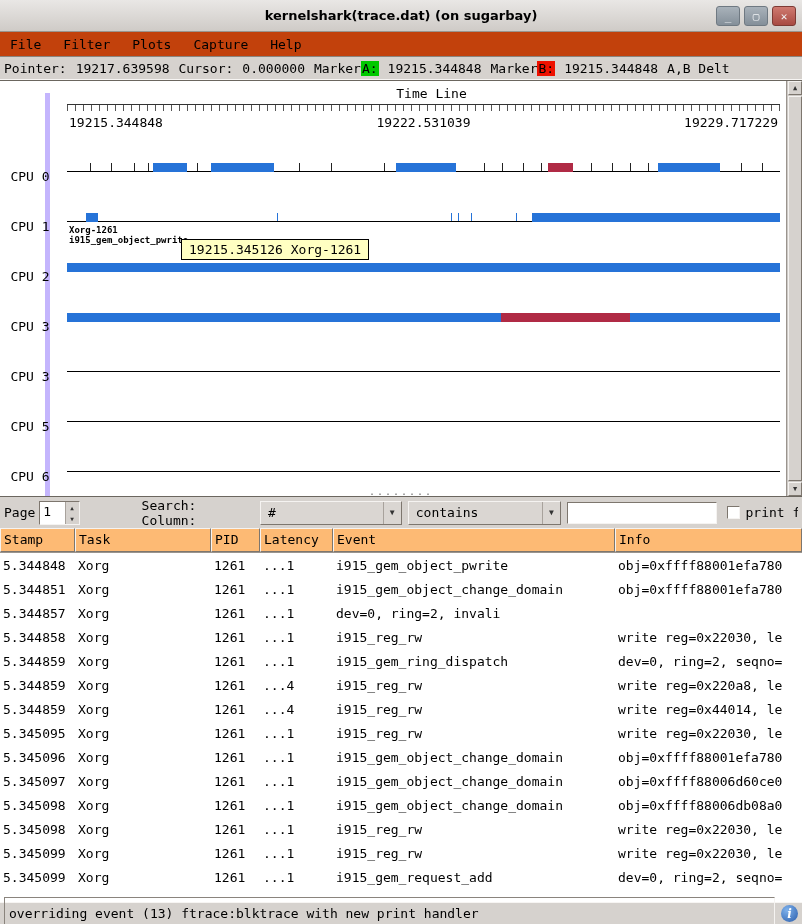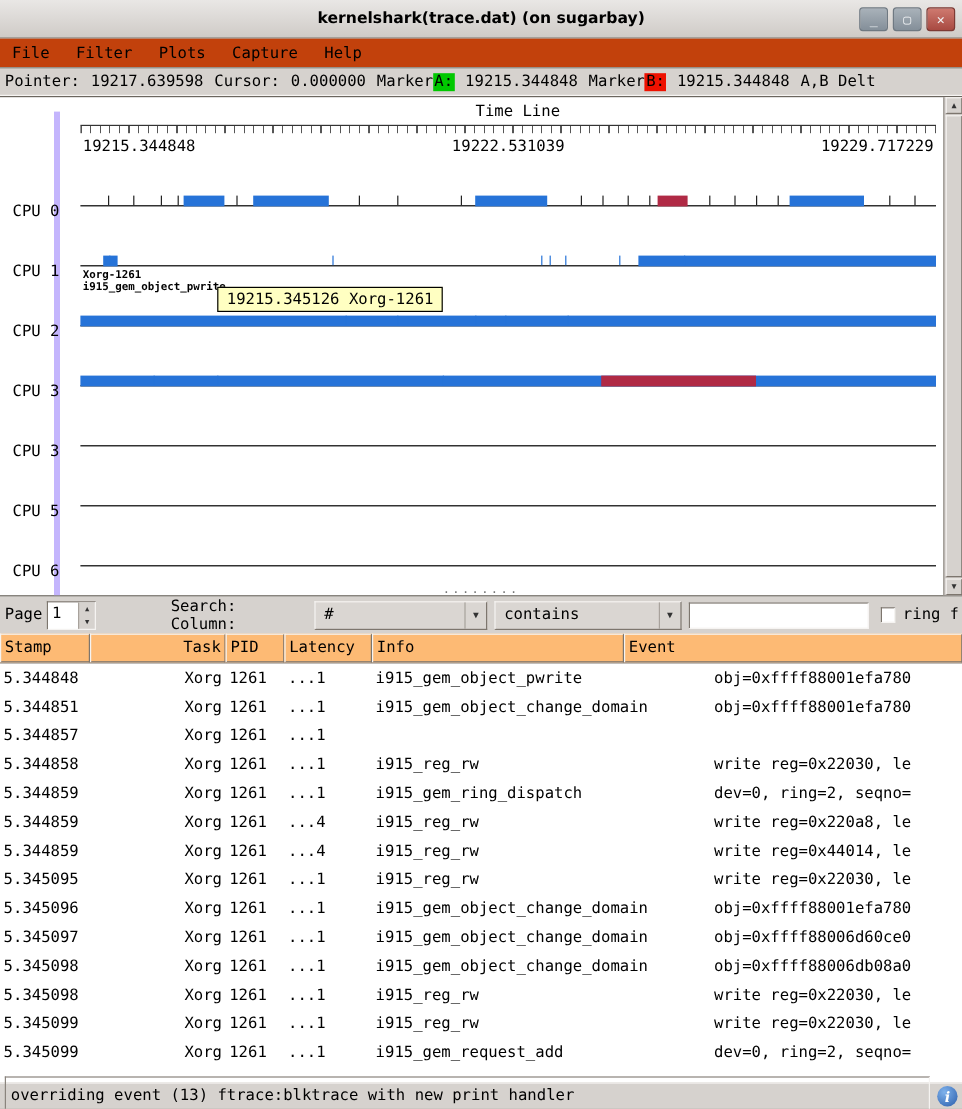--- a/index.html
+++ b/index.html
@@ -119,21 +119,21 @@
   .lbl-graph { margin-left:6px; white-space:nowrap; overflow:hidden; }
   
   .table-header { height:24px; display:flex; background:#d6d2ce; }
   .th {
     border:1px solid; border-color:#f5f3f1 #7d766e #7d766e #f5f3f1;
     padding:3px 3px; overflow:hidden; white-space:nowrap; background:#fdba74;
   }
   .table-body { height:350px; background:#fff; overflow:hidden; border-top:1px solid #9a948e; }
   .trow { display:flex; height:24px; align-items:center; }
   .td { padding:0 3px; overflow:hidden; white-space:nowrap; }
-  .c0{width:75px;} .c1{width:113px;text-align:right;} .c2{width:49px;} .c3{width:73px;} .c4{width:282px;} .c5{width:210px;flex:1;}
+  .c0{width:75px;} .c1{width:136px;} .c2{width:49px;} .c3{width:73px;} .c4{width:282px;} .c5{width:210px;flex:1;}
   
   .statusbar {
     height:22px; background:#d6d2ce; border-top:1px solid #f7f5f3;
     display:flex; align-items:center; position:relative; padding:0 4px;
   }
   .status-frame {
     flex:1; height:18px; display:flex; align-items:center; padding:16px 4px;
     border:1px solid; border-color:#8a847d #f5f3f1 #f5f3f1 #8a847d;
     white-space:nowrap; overflow:hidden;
   }
@@ -271,30 +271,30 @@
   <div class="combo c-col">
     <span class="combo-val">#</span>
     <span class="combo-arrow">▼</span>
   </div>
   <div class="combo c-match">
     <span class="combo-val">contains</span>
     <span class="combo-arrow">▼</span>
   </div>
   <input class="search-input" value="" style="">
   <div class="gcheck"></div>
-  <span class="lbl-graph">ring f</span>
+  <span class="lbl-graph">print f</span>
 </div>
 
 <div class="table-header">
   <div class="th c0">Stamp</div>
   <div class="th c1">Task</div>
   <div class="th c2">PID</div>
   <div class="th c3">Latency</div>
+  <div class="th c4">Event</div>
   <div class="th c5">Info</div>
-  <div class="th c4">Event</div>
 </div>
 <div class="table-body">
     <div class="trow">
       <div class="td c0">5.344848</div>
       <div class="td c1">Xorg</div>
       <div class="td c2">1261</div>
       <div class="td c3">...1</div>
       <div class="td c4">i915_gem_object_pwrite</div>
       <div class="td c5">obj=0xffff88001efa780</div>
     </div>
@@ -304,20 +304,21 @@
       <div class="td c2">1261</div>
       <div class="td c3">...1</div>
       <div class="td c4">i915_gem_object_change_domain</div>
       <div class="td c5">obj=0xffff88001efa780</div>
     </div>
     <div class="trow">
       <div class="td c0">5.344857</div>
       <div class="td c1">Xorg</div>
       <div class="td c2">1261</div>
       <div class="td c3">...1</div>
+      <div class="td c5">dev=0, ring=2, invali</div>
     </div>
     <div class="trow">
       <div class="td c0">5.344858</div>
       <div class="td c1">Xorg</div>
       <div class="td c2">1261</div>
       <div class="td c3">...1</div>
       <div class="td c4">i915_reg_rw</div>
       <div class="td c5">write reg=0x22030, le</div>
     </div>
     <div class="trow">

